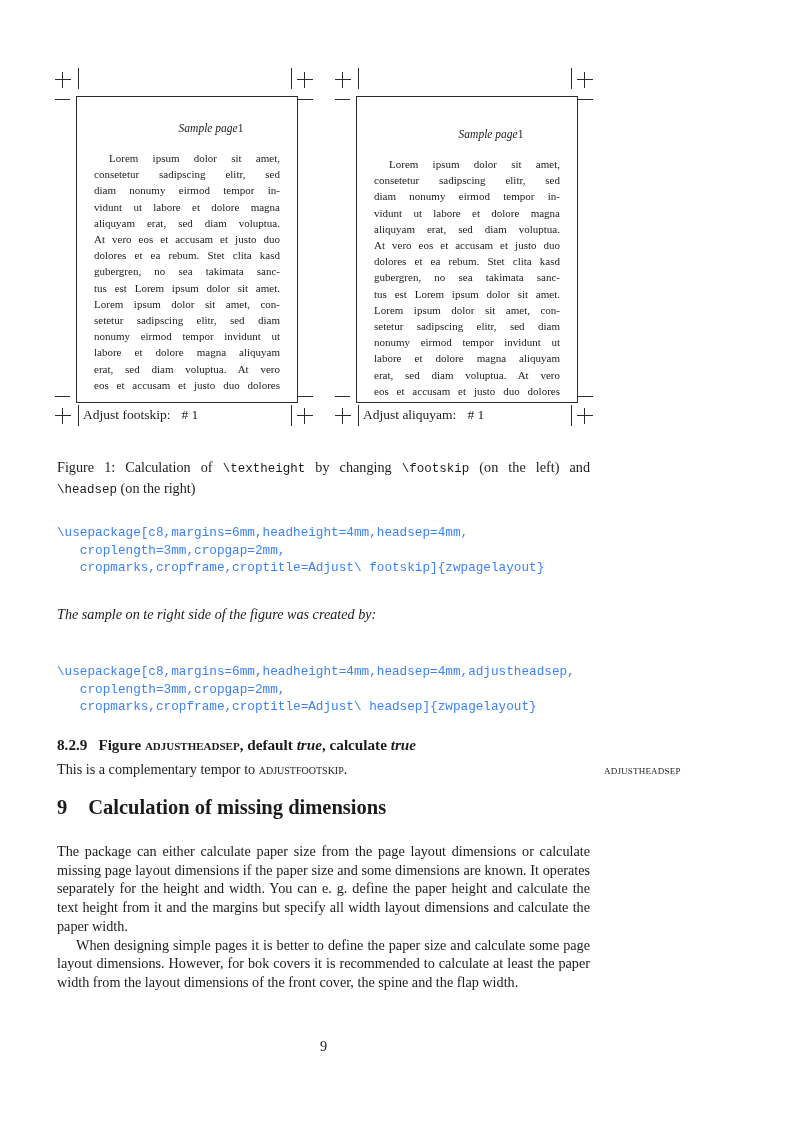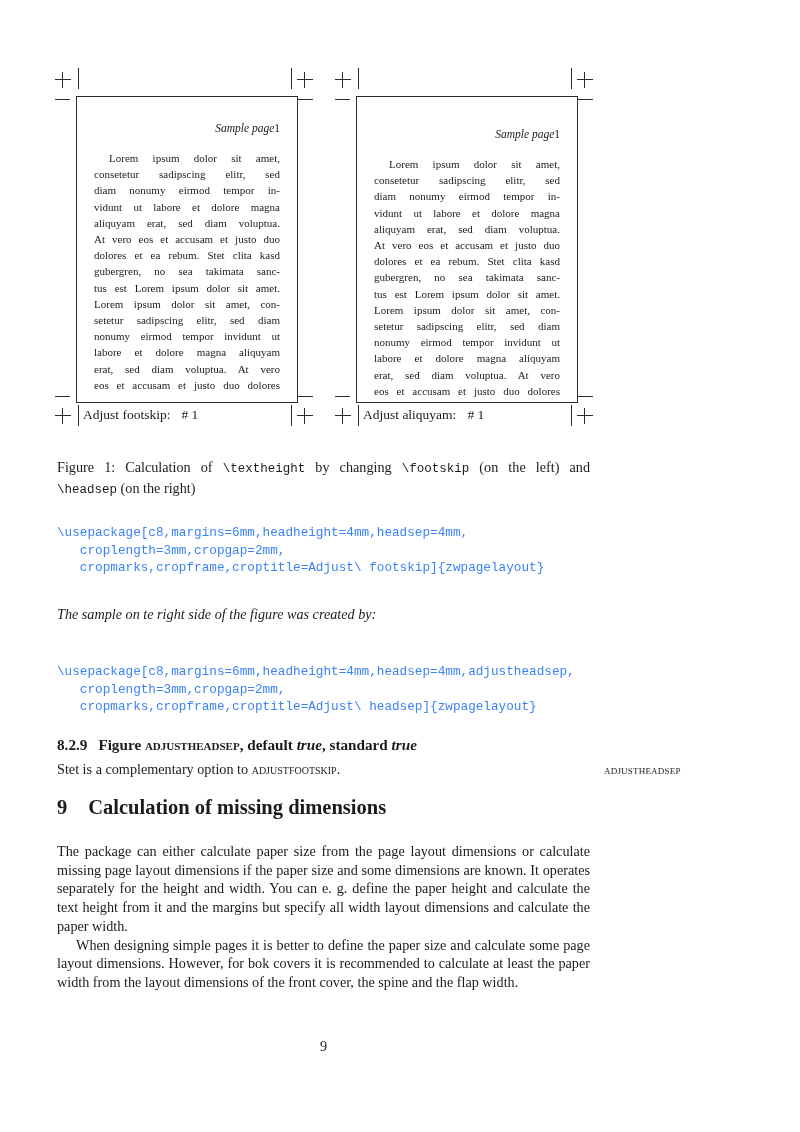--- a/index.html
+++ b/index.html
@@ -34,21 +34,21 @@
   .br-v    { left:236px; top:337px; }
   .br-plus { left:242px; top:340px; }
   .tl-plus { top:4px; }
 
   .page-frame {
     position:absolute; left:21px; top:28px; width:222px; height:307px;
     border:1px solid #2b2b2b; box-sizing:border-box;
     padding:24px 17px 0 17px; background:#fff;
   }
   .page-frame.shift-down { padding-top:30px; }
-  .page-header { display:flex; justify-content:flex-end; font-size:11.5px; line-height:14px;margin-left:48px; }
+  .page-header { display:flex; justify-content:center; font-size:11.5px; line-height:14px;margin-left:48px; }
   .hdr-title { font-style:italic; }
   .sample-body { margin-top:15px; }
   .sample-line {
     font-size:11px; line-height:16.2px;
     text-align:justify; text-align-last:justify;
   }
   .sample-body > .sample-line:first-child { text-indent:15px; }
 
   .crop-title { position:absolute; left:28px; top:339px; font-size:13.5px; white-space:nowrap; }
   .crop-num { margin-left:11px; }
@@ -194,25 +194,25 @@
 
   <div class="abs bodytext" style="top:147px; text-align:left;font-style:italic;">The sample on te right side of the figure was created by:</div>
 
   <div class="abs codeblock" style="top:205px">
       <div class="code-line">\usepackage[c8,margins=6mm,headheight=4mm,headsep=4mm,adjustheadsep,</div>
       <div class="code-line">   croplength=3mm,cropgap=2mm,</div>
       <div class="code-line">   cropmarks,cropframe,croptitle=Adjust\ headsep]{zwpagelayout}</div>
     </div>
 
   <div class="abs h829" style="top:278px">
-    <span class="hnum">8.2.9</span><span>Figure </span><span class="sc">adjustheadsep</span><span>, default </span><span class="bold-it">true</span><span>, standard </span><span class="bold-it">true</span>
+    <span class="hnum">8.2.9</span><span>Figure </span><span class="sc">adjustheadsep</span><span>, default </span><span class="bold-it">true</span><span>, calculate </span><span class="bold-it">true</span>
   </div>
 
   <div class="abs optline" style="top:303px">
-    <span>Stet is a complementary option to </span><span class="sc">adjustfootskip</span><span>.</span>
+    <span>This is a complementary tempor to </span><span class="sc">adjustfootskip</span><span>.</span>
     <span class="margin-note">adjustheadsep</span>
   </div>
 
   <div class="abs h9" style="top:338px">
     <span class="hnum">9</span><span>Calculation of missing dimensions</span>
   </div>
 
   <div class="abs" style="top:384px">
     <div class="bodytext">The package can either calculate paper size from the page layout dimensions or calculate missing page layout dimensions if the paper size and some dimensions are known. It operates separately for the height and width. You can e. g. define the paper height and calculate the text height from it and the margins but specify all width layout dimensions and calculate the paper width.</div>
     <div class="bodytext para2">When designing simple pages it is better to define the paper size and calculate some page layout dimensions. However, for bok covers it is recommended to calculate at least the paper width from the layout dimensions of the front cover, the spine and the flap width.</div>

